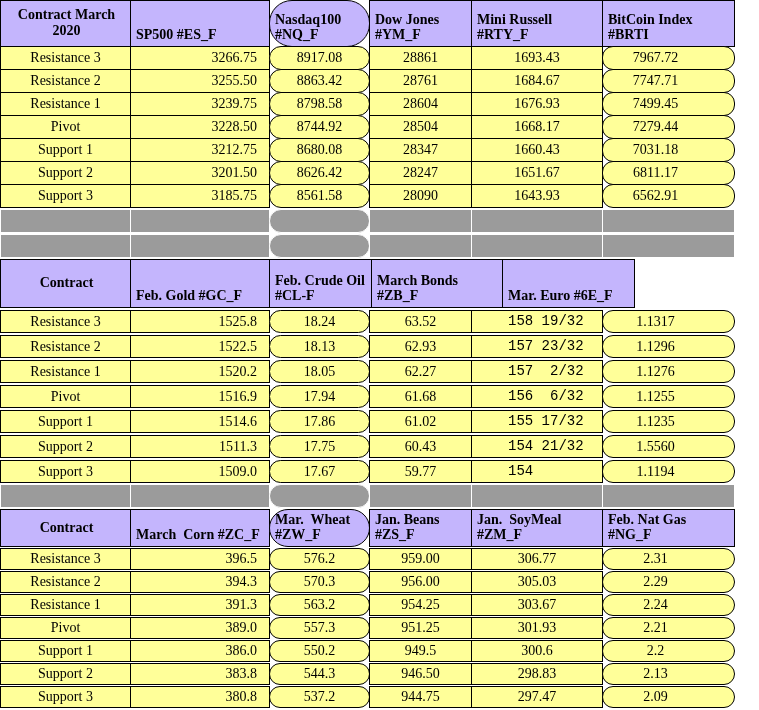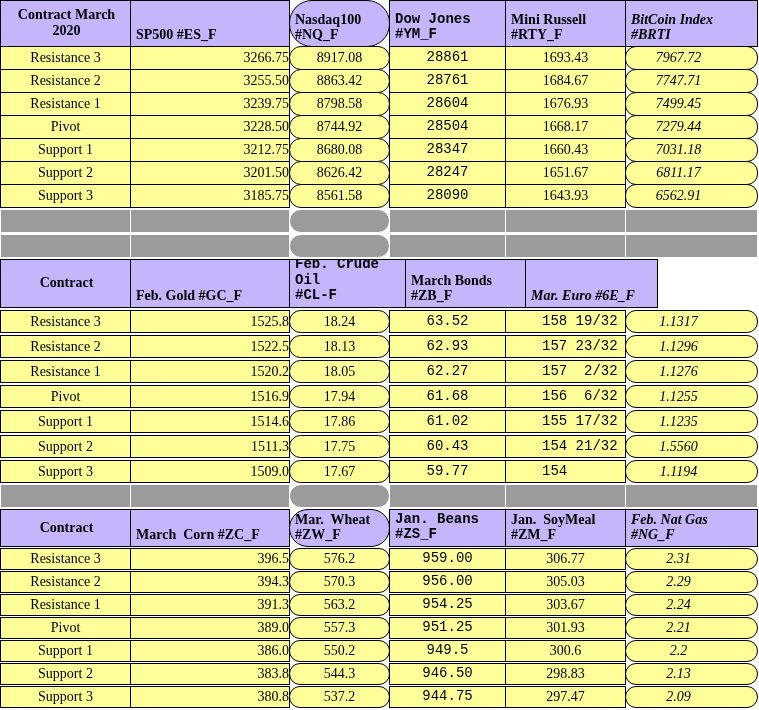--- a/index.html
+++ b/index.html
@@ -18,43 +18,43 @@
     display: flex;
     align-items: center;
     font-size: 14px;
     line-height: 1.12;
     white-space: pre-wrap;
     overflow: hidden;
   }
   .cell + .cell { margin-left: -1px; }
 
   .c0 { width: 131px; }
-  .c1 { width: 160px; }
+  .c1 { width: 140px; }
   .c2 { width: 101px; border-radius: 23px; }
-  .c3 { width: 117px; font-family: Liberation Mono, monospace; }
-  .c4 { width: 121px; }
-  .c5 { width: 133px; font-style: italic; }
+  .c3 { width: 103px; }
+  .c4 { width: 132px; }
+  .c5 { width: 133px; }
 
   
   .header-row .cell {
     background: #c4b5fd;
     font-weight: bold;
     align-items: flex-end;
     justify-content: flex-start;
     padding: 2px 3px 3px 5px;
   }
   .header-row .c0 {
     justify-content: center;
     text-align: center;
     align-items: center;
   }
 
   
   .data-row .c0 { justify-content: center; }
-  .data-row .c1 { justify-content: flex-end; }
+  .data-row .c1 { justify-content: flex-end; padding-right: 12px; }
   .data-row .c2, .data-row .c3, .data-row .c4 { justify-content: center; }
   .data-row .c5 { justify-content: center; padding-right: 26px; border-radius: 11px; }
   [data-table="1"] .data-row .c4 { justify-content: flex-start; padding-left: 36px; font-family: Liberation Mono, monospace; }
 
   
   [data-table="0"] .header-row .cell { height: 47px; }
   [data-table="0"] .data-row .cell { height: 24px; }
   [data-table="0"] .data-row { margin-top: -1px; }
 
   

